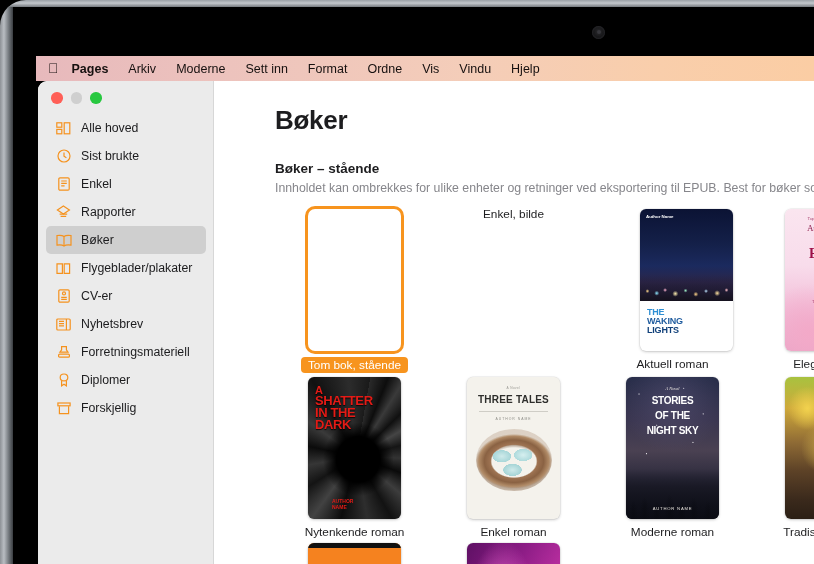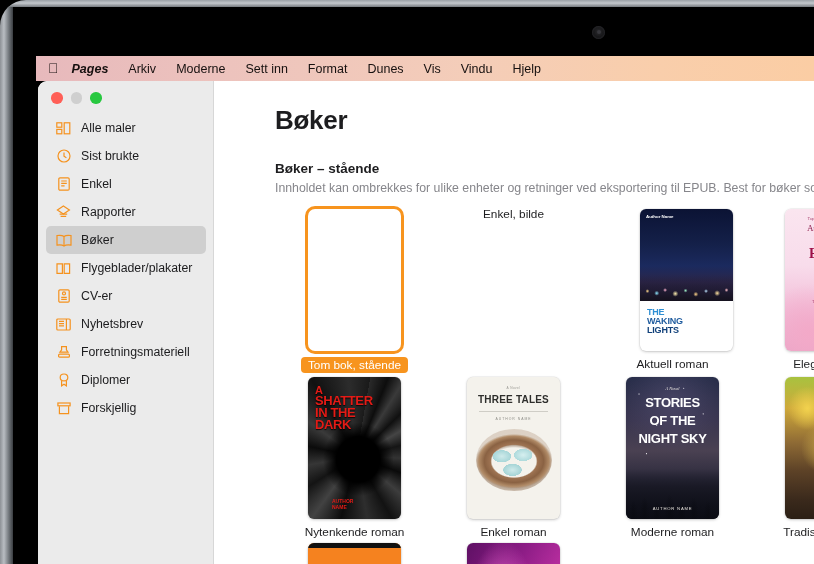--- a/index.html
+++ b/index.html
@@ -49,21 +49,21 @@
     position: absolute; left: 36px; top: 56px; width: 778px; height: 25px;
     background: linear-gradient(to right,#e7b9bc 0%, #edc3bd 25%, #f4cdb9 55%, #f9ceab 80%, #fbcda4 100%);
     display: flex; align-items: center;
     padding-left: 12px;
     font-size: 12.5px;
     color: #16100f;
     z-index: 5;
   }
   #menubar .apple { font-size: 14px; line-height: 1; margin-right: 13px; position: relative; top: -1px; }
   #menubar .mi { margin-right: 20px; white-space: nowrap; }
-  #menubar .mi.bold { font-weight: bold; font-style: italic; }
+  #menubar .mi.bold { font-weight: bold; }
 
   
   #window {
     position: absolute; left: 38px; top: 81px; width: 776px; height: 483px;
     background: #fff;
     border-top-left-radius: 9px;
     overflow: hidden;
     box-shadow: 0 0 0 0.5px rgba(0,0,0,0.22);
   }
 
@@ -228,21 +228,21 @@
       radial-gradient(circle 1px at 14% 12%, #fff 0%, rgba(255,255,255,0) 100%),
       radial-gradient(circle 1px at 62% 8%, #fff 0%, rgba(255,255,255,0) 100%),
       radial-gradient(circle 1px at 83% 26%, #fff 0%, rgba(255,255,255,0) 100%),
       radial-gradient(circle 1px at 33% 34%, #fff 0%, rgba(255,255,255,0) 100%),
       radial-gradient(circle 1px at 72% 46%, #fff 0%, rgba(255,255,255,0) 100%),
       radial-gradient(circle 1px at 22% 54%, #fff 0%, rgba(255,255,255,0) 100%),
       linear-gradient(to bottom,#262c48 0%, #39354f 30%, #4a4152 52%, #2c2a3c 72%, #191b28 100%);
     text-align:center; padding-top:9px;
   }
   .cv-stories .an0 { font-size:4.4px; color:#e8e4df; font-style:italic; font-family:"Liberation Serif",serif;}
-  .cv-stories .ti { font-size:13px; font-weight:bold; color:#fff; line-height:1.0; margin-top:5px; letter-spacing:-.3px;}
+  .cv-stories .ti { font-size:10px; font-weight:bold; color:#fff; line-height:1.0; margin-top:5px; letter-spacing:-.3px;}
   .cv-stories .trees {
     position:absolute; left:0; right:0; bottom:0; height:50px;
     background:
       linear-gradient(to bottom, rgba(15,16,24,0) 0%, rgba(13,14,22,.55) 35%, #0b0c14 100%);
   }
   .cv-stories .trees::before{
     content:""; position:absolute; left:0; right:0; bottom:0; height:44px;
     background:
       radial-gradient(ellipse 6% 60% at 8% 100%, #0a0b12 0%, rgba(10,11,18,0) 72%),
       radial-gradient(ellipse 7% 72% at 20% 100%, #0a0b12 0%, rgba(10,11,18,0) 72%),
@@ -283,21 +283,21 @@
   <div id="bezel-top-metal"></div>
   <div id="camera"></div>
 
   <div id="menubar">
     <span class="apple"></span>
     <span class="mi bold">Pages</span>
     <span class="mi">Arkiv</span>
     <span class="mi">Moderne</span>
     <span class="mi">Sett inn</span>
     <span class="mi">Format</span>
-    <span class="mi">Dunes</span>
+    <span class="mi">Ordne</span>
     <span class="mi">Vis</span>
     <span class="mi">Vindu</span>
     <span class="mi">Hjelp</span>
   </div>
 
   <div id="window">
 
     <div id="sidebar">
       <div id="traffic">
         <span class="light red"></span>
@@ -310,21 +310,21 @@
         <div class="side-item">
           <span class="sicon">
             <svg width="15" height="13" viewBox="0 0 15 13">
                 <g fill="none" stroke="#f5921e" stroke-width="1.2">
             <rect x="0.8" y="0.8" width="5" height="4.4"></rect>
                   <rect x="0.8" y="7.4" width="5" height="4.4"></rect>
             <rect x="8.2" y="0.8" width="5.6" height="11"></rect>
                 </g>
               </svg>
           </span>
-          <span>Alle maler</span>
+          <span>Alle hoved</span>
         </div>
 
         <div class="side-item">
           <span class="sicon">
             <svg width="14" height="14" viewBox="0 0 14 14">
                 <g fill="none" stroke="#f5921e" stroke-width="1.2">
             <circle cx="7" cy="7" r="6"></circle>
                   <path d="M7 3.6V7.2l2.4 1.6"></path>
                 </g>
               </svg>

